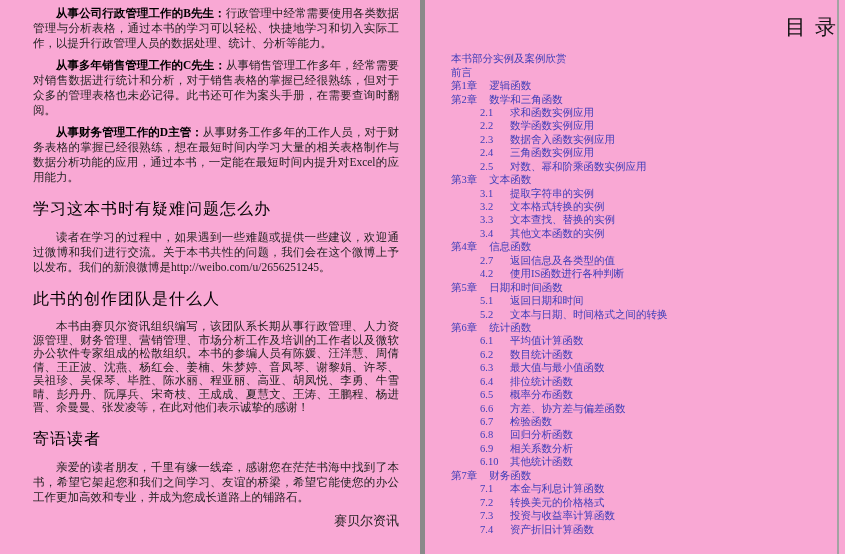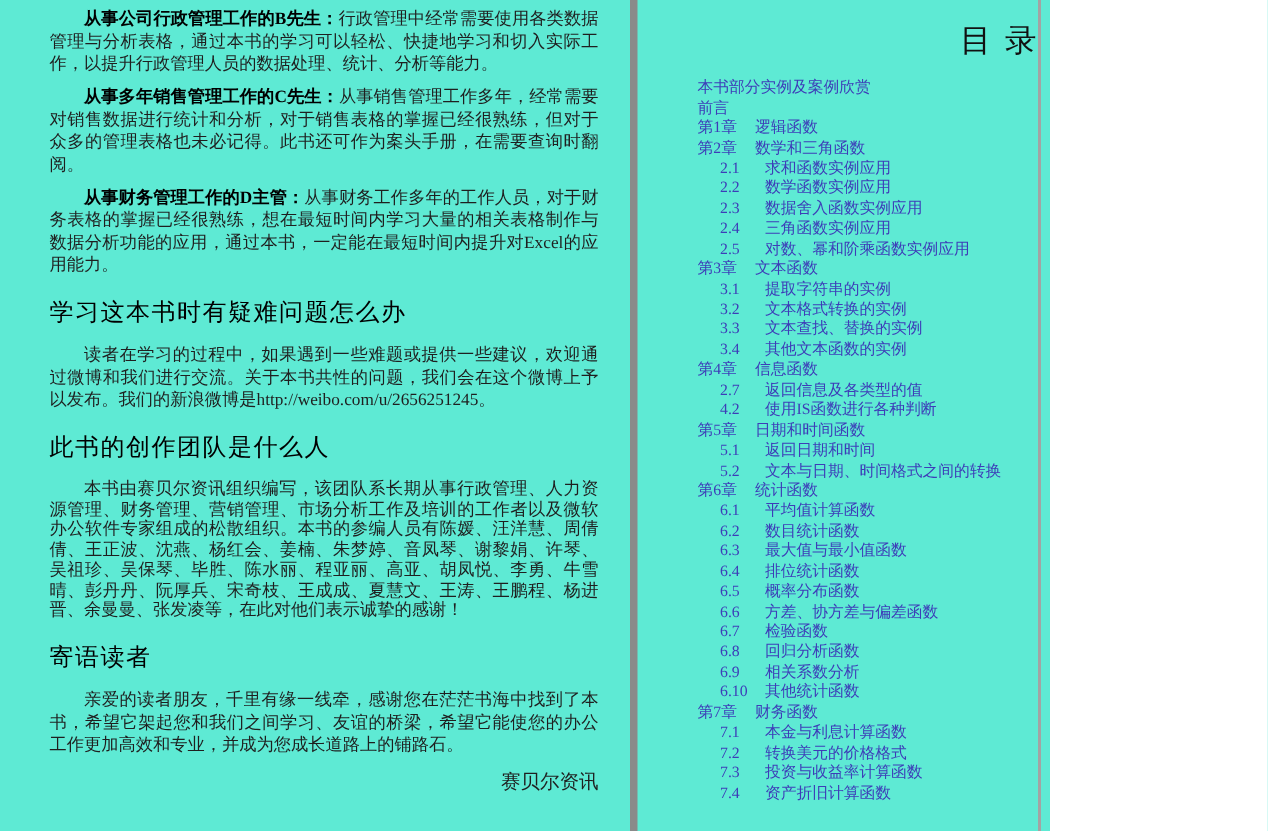--- a/index.html
+++ b/index.html
@@ -2,21 +2,21 @@
 <html><head>
 <meta charset="utf-8">
 <style>
   html,body{margin:0;padding:0;background:#fff;}
   body{
     width:845px;height:554px;overflow:hidden;
     font-family:"Liberation Serif","DejaVu Serif",serif;
     color:#1f1f1f;
     -webkit-font-smoothing:antialiased;
   }
-  .spread{display:flex;width:700px;height:554px;background:#5eead4;}
+  .spread{display:flex;width:845px;height:554px;background:#f9a8d4;}
 
   
   .page-left{
     width:420px;box-sizing:border-box;
     padding:6px 21px 0 33px;
   }
   .para{
     margin:0 0 7px 0;
     font-size:11.5px;line-height:15px;
     text-align:justify;text-justify:inter-ideograph;
@@ -54,21 +54,21 @@
     text-align:right;letter-spacing:9px;
     text-indent:9px; 
   }
   .toc{display:block;}
   .toc-row{
     height:13.45px;display:flex;align-items:center;
     font-size:10.5px;line-height:13px;
     color:#3d3db8;
     cursor:pointer;white-space:nowrap;
   }
-  .toc-row.lvl0{padding-left:40px;align-items:center;}
+  .toc-row.lvl0{padding-left:26px;align-items:center;}
   .toc-row.lvl1{padding-left:55px;}
   .toc-row .num{margin-right:12px;}
   .toc-row.lvl1 .num{min-width:22px;margin-right:8px;}
 </style>
 </head>
 <body>
 
 <div class="spread">
 
   <section class="page-left">

